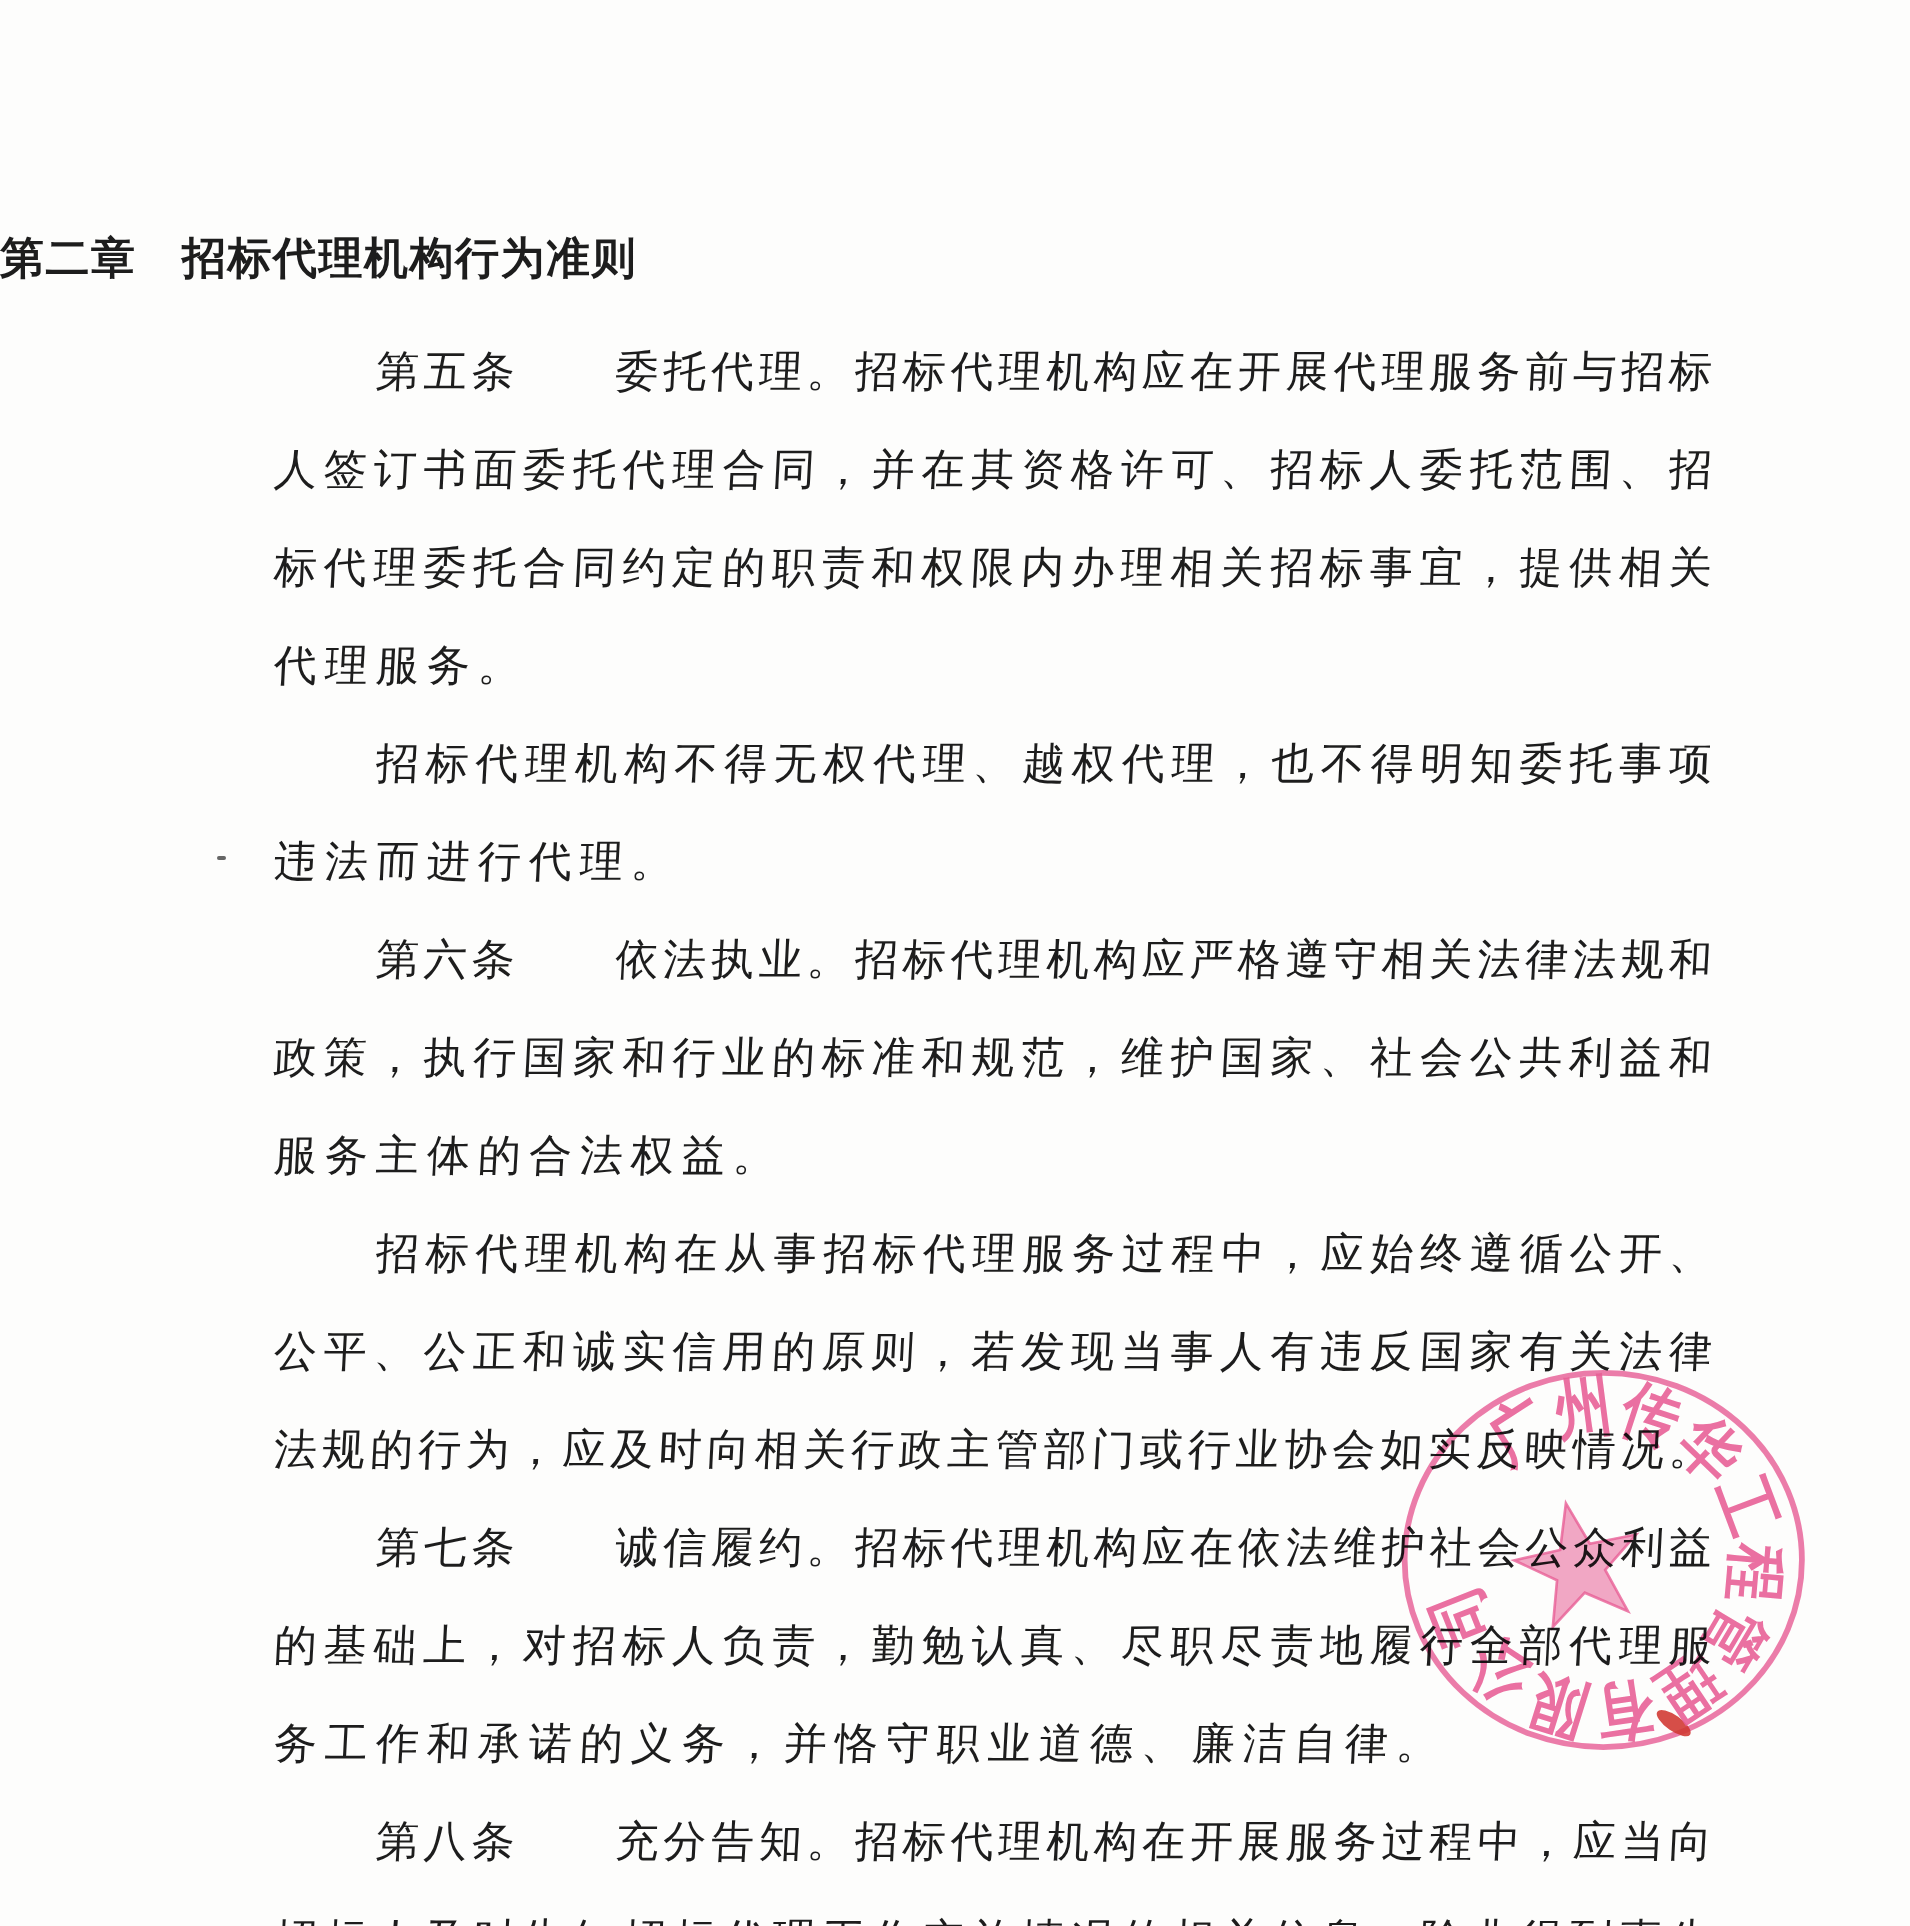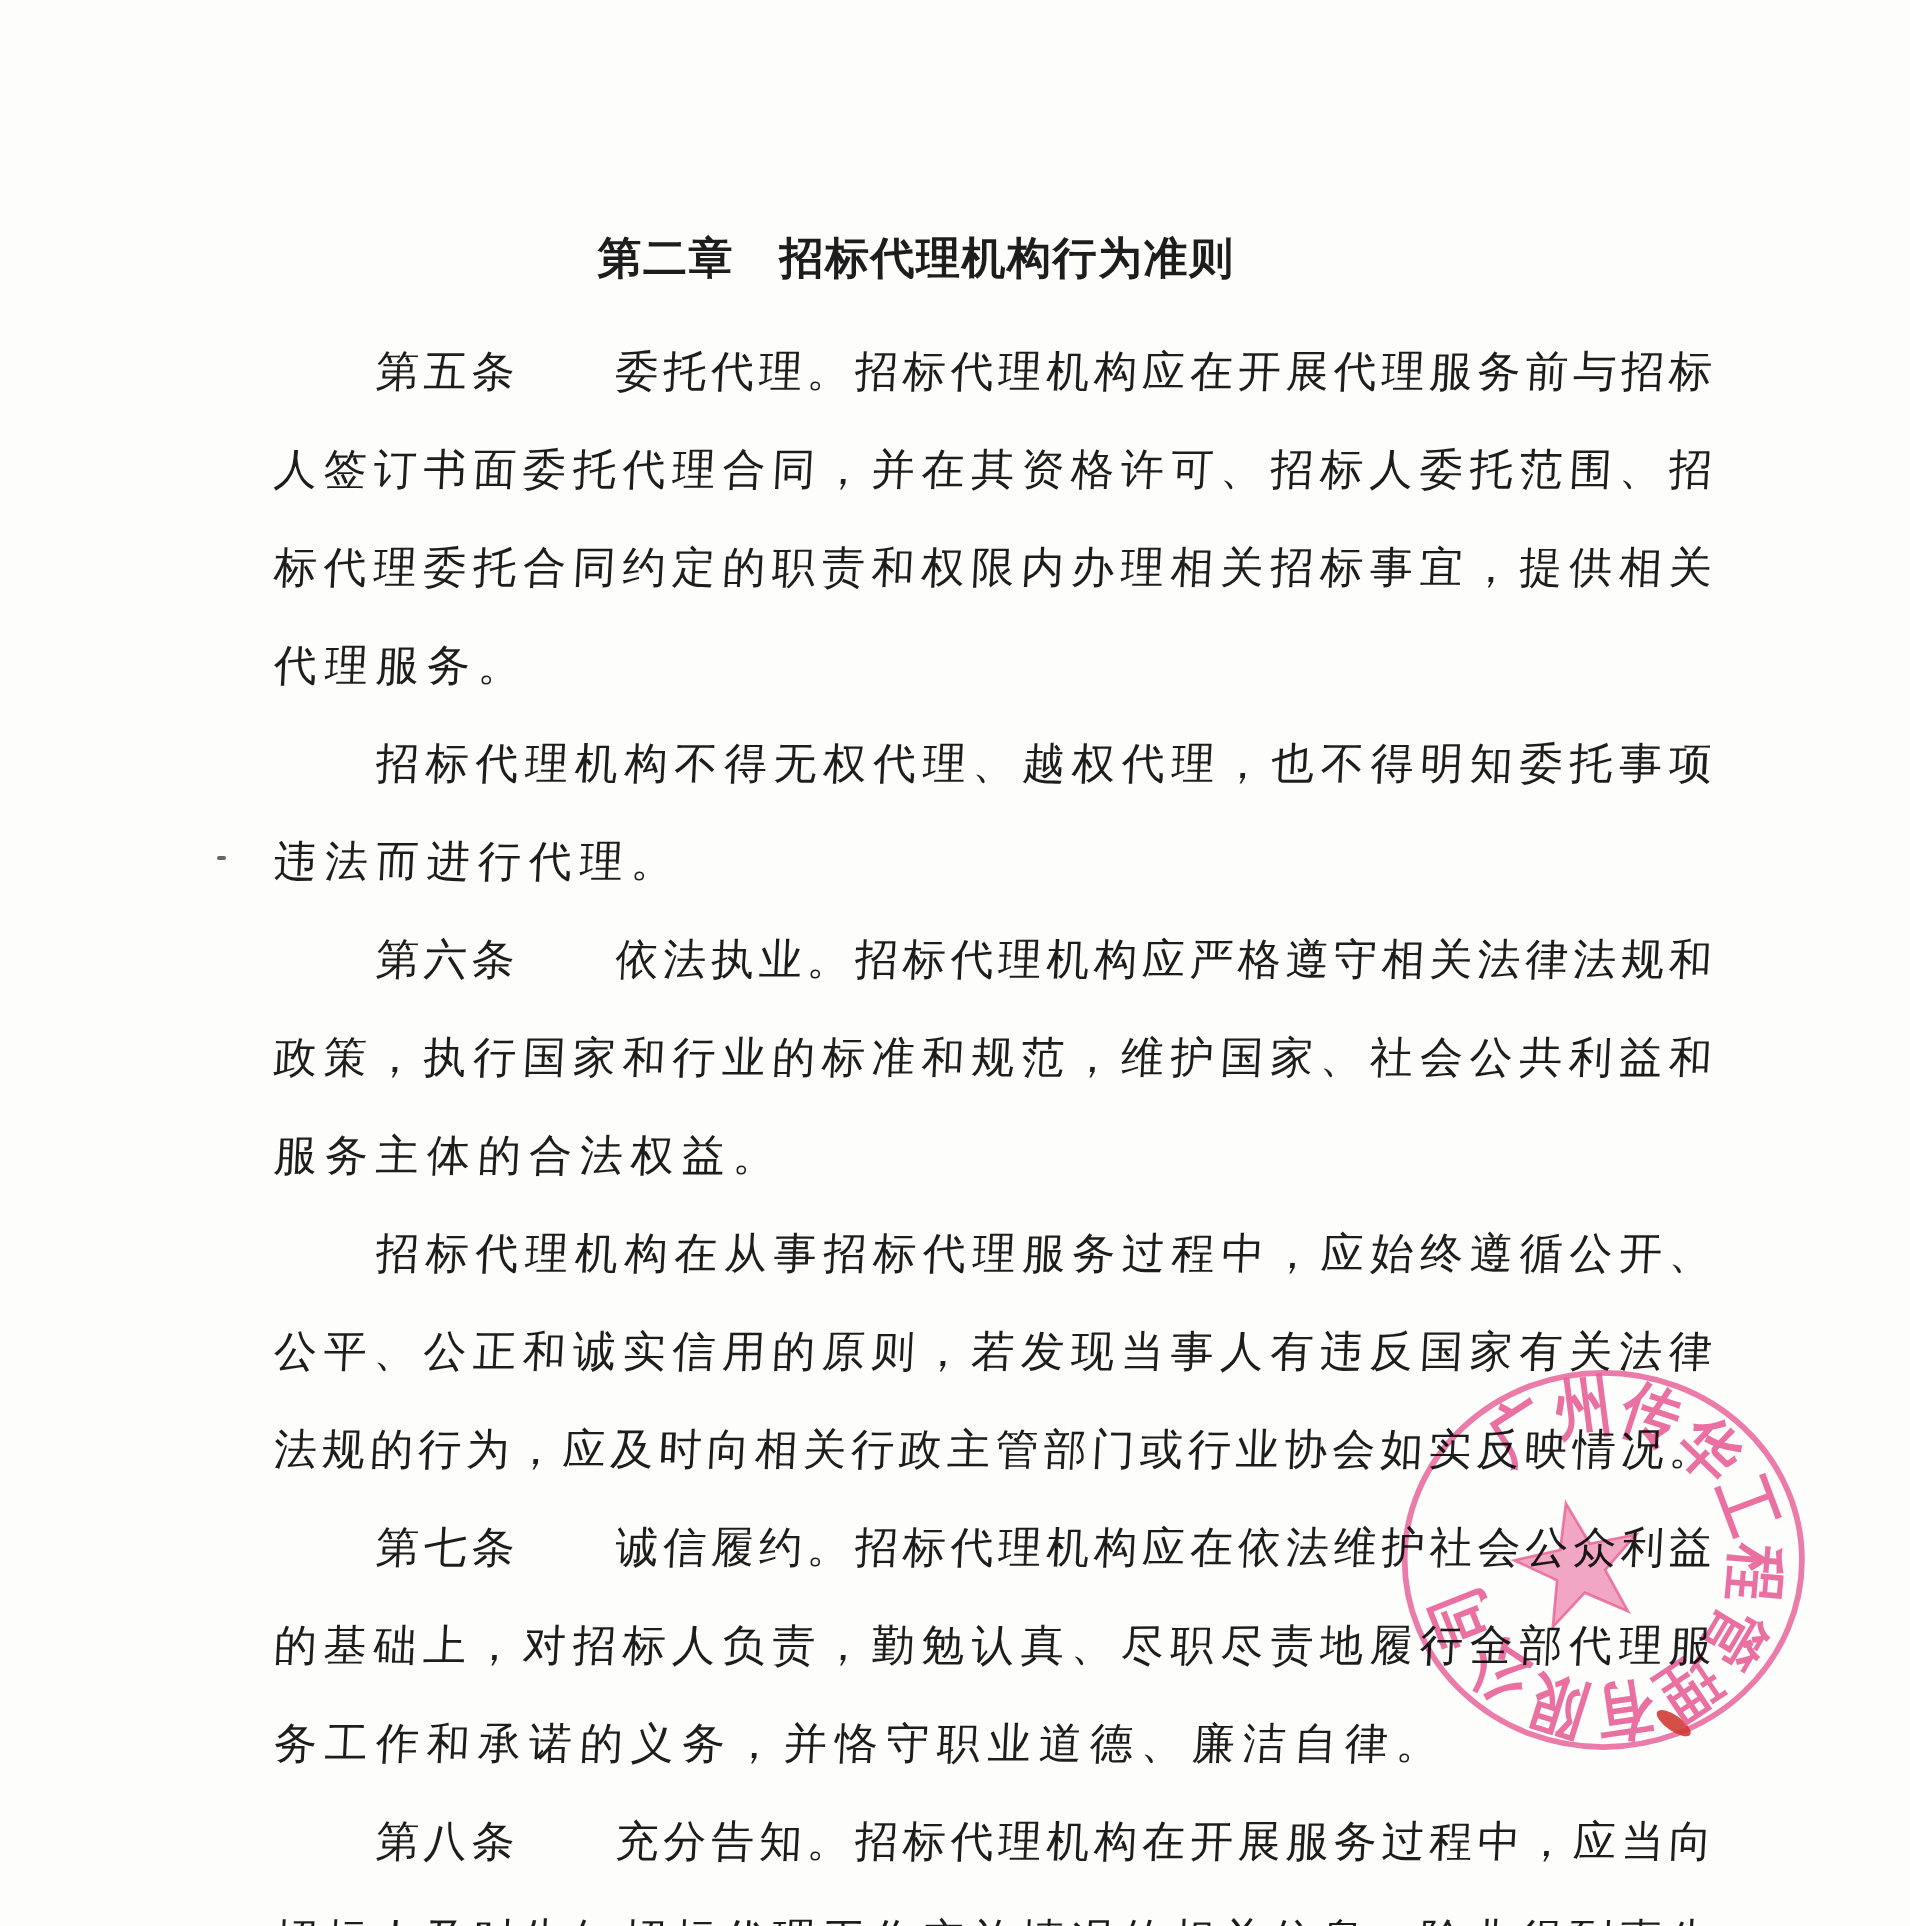--- a/index.html
+++ b/index.html
@@ -11,21 +11,21 @@
   html,body{margin:0;padding:0;}
   body{
     width:1911px;height:2702px;
     background:var(--paper);
     font-family:"Liberation Serif","DejaVu Serif",serif;
     position:relative;overflow:hidden;
   }
   .page{position:absolute;inset:0;background:var(--paper);}
   .chapter-title{
     position:absolute;left:0;top:229px;width:1832px;height:58px;
-    line-height:58px;text-align:center;
+    line-height:58px;text-align:left;
     font-family:"Liberation Sans","DejaVu Sans",sans-serif;
     font-weight:700;font-size:44px;letter-spacing:1.5px;
     color:var(--ink);
   }
   .body-text{
     position:absolute;left:274px;top:323px;width:1438px;
     font-size:43px;color:var(--ink);
   }
   .line{
     height:98px;line-height:98px;white-space:nowrap;

